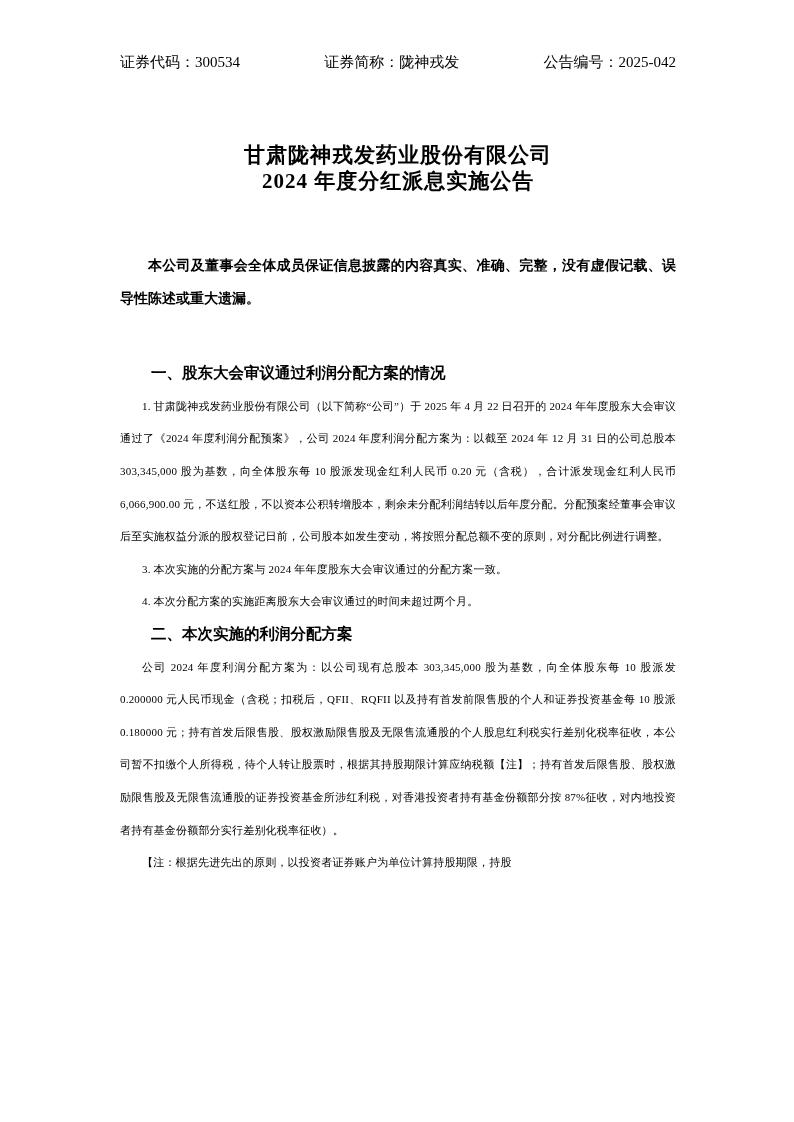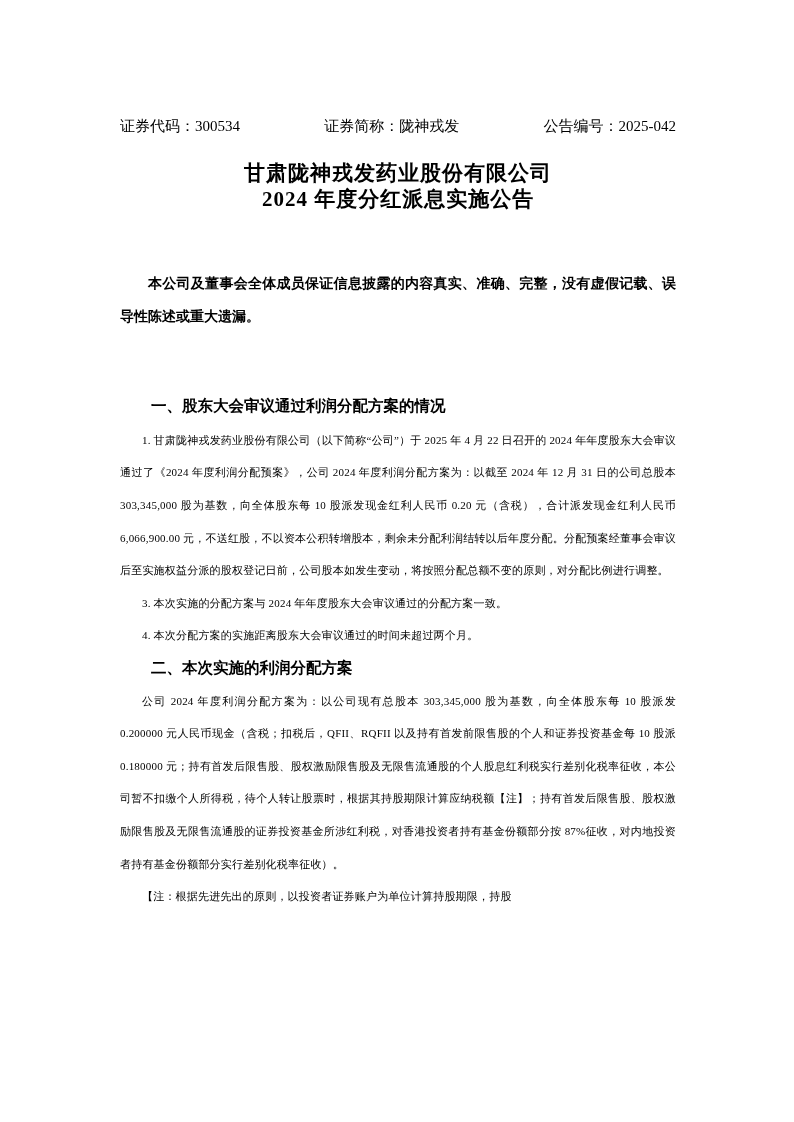--- a/index.html
+++ b/index.html
@@ -10,33 +10,33 @@
   }
   body {
     width: 794px;
     height: 1122px;
     overflow: hidden;
   }
   .page {
     width: 794px;
     height: 922px;
     background: #ffffff;
-    padding: 116px 118px 30px 120px;
+    padding: 52px 118px 30px 120px;
     overflow: hidden;
   }
   .doc-header {
     display: flex;
     justify-content: space-between;
     align-items: baseline;
     font-size: 15px;
     line-height: 20px;
     white-space: nowrap;
   }
   .doc-title {
-    margin-top: 24px;
+    margin-top: 70px;
     text-align: center;
     font-size: 21px;
     font-weight: bold;
     line-height: 26px;
     letter-spacing: 1px;
   }
   .doc-subtitle {
     text-align: center;
     font-size: 21px;
     font-weight: bold;
@@ -52,22 +52,21 @@
     text-align: justify;
   }
   .section-heading {
     font-size: 15.5px;
     font-weight: bold;
     line-height: 32.6px;
     text-indent: 2em;
     text-align: left;
   }
   .section-heading.first {
-    margin-top: 58px;
-    font-family: Liberation Mono, monospace;
+    margin-top: 42px;
   }
   .para {
     font-size: 11px;
     line-height: 32.6px;
     text-indent: 2em;
     text-align: justify;
     letter-spacing: 0.2px;
   }
 </style>
 </head>

